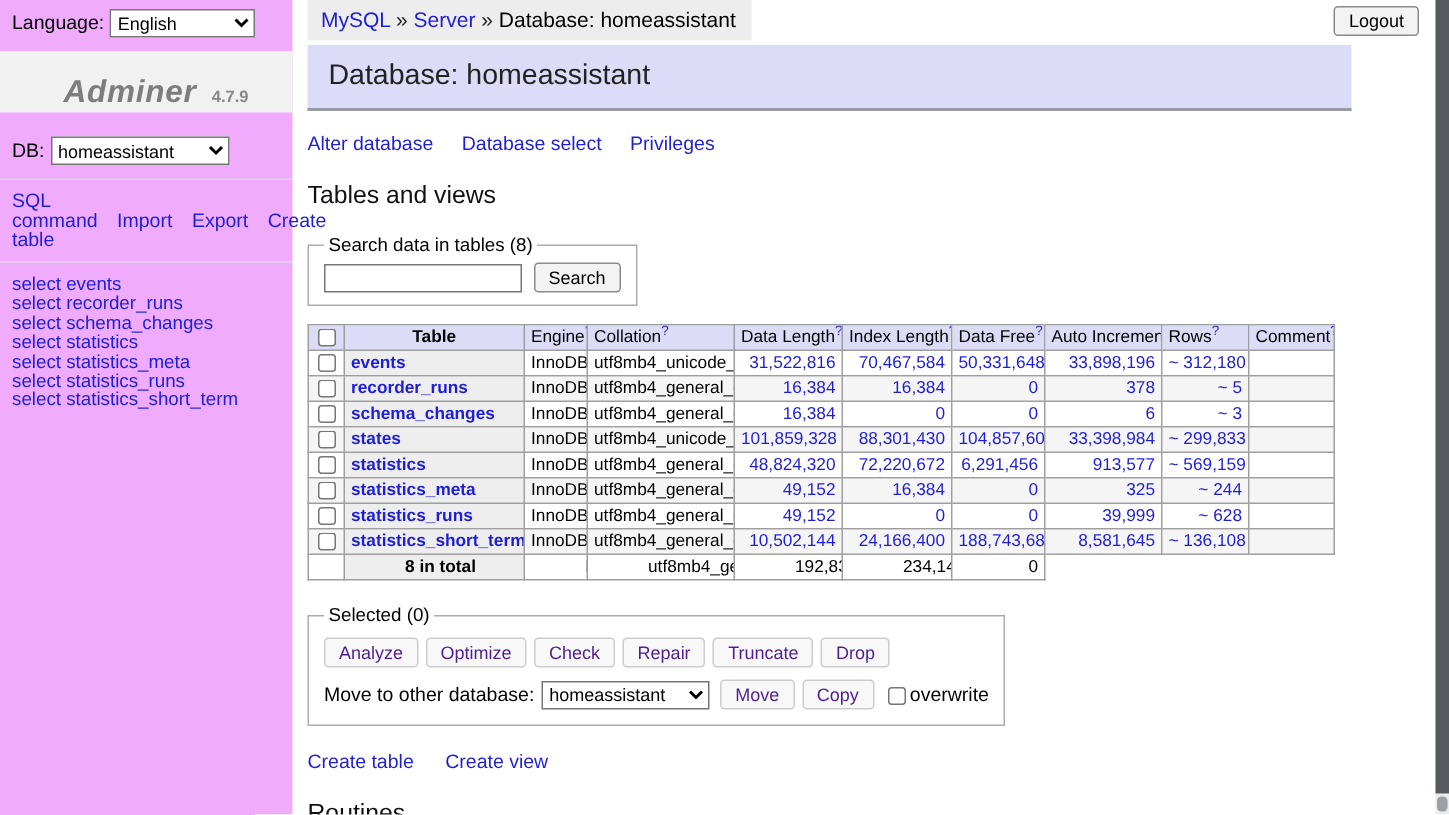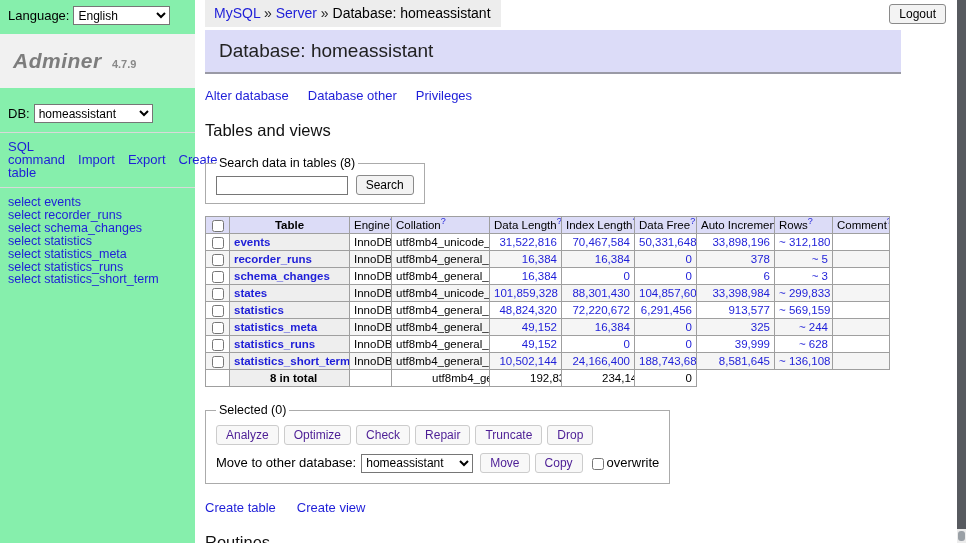--- a/index.html
+++ b/index.html
@@ -5,25 +5,25 @@
   * { box-sizing: border-box; }
   html,body { margin:0; padding:0; }
   body {
     width:966px; height:543px; overflow:hidden; background:#fff;
     font-family:"Liberation Sans", sans-serif; font-size:13px; color:#000;
   }
   .app { position:relative; width:966px; height:543px; overflow:hidden; }
   a { color:#1e1ed8; text-decoration:none; cursor:pointer; }
 
   
-  aside { position:absolute; left:0; top:0; width:195px; height:543px; background:#86efac; }
+  aside { position:absolute; left:0; top:0; width:195px; height:543px; background:#f0abfc; }
   .lang-row { margin:6px 0 0 8px; white-space:nowrap; }
   select { font-size:12px; border:1px solid #767676; background:#fff; height:19px; font-family:"Liberation Sans",sans-serif; }
   .lang-row select { width:97px; margin-left:4px; }
-  .logo-band { margin:9px 0 16px; background:#f1f1f1; padding:10px 0 13px 13px; }
+  .logo-band { margin:9px 0 16px; background:#f1f1f1; padding:10px 0 0 13px;text-align:center; }
   .logo { font-style:italic; font-size:21px; color:#7d7d7d; letter-spacing:.5px; }
   .ver { font-size:11px; color:#888; margin-left:3px; }
   .db-row { margin:10px 0 9px 8px; white-space:nowrap; }
   .db-row select { width:119px; margin-left:4px; }
   .divider { border-top:1px solid #d9d9d9; width:195px; }
   .menu-links { margin:7px 8px 8px; line-height:13px; }
   .menu-links a { margin-right:13px; }
   .table-links { margin:8px 0 0 8px; }
   .table-links a { display:block; font-size:12.5px; line-height:12.9px; white-space:nowrap; }
 
@@ -104,21 +104,21 @@
         <a href="#">select statistics</a>
         <a href="#">select statistics_meta</a>
         <a href="#">select statistics_runs</a>
         <a href="#">select statistics_short_term</a>
       </div>
   </aside>
 
   <main>
     <div class="breadcrumb" id="breadcrumb"><a href="#">MySQL</a><span class="sep"> » </span><a href="#">Server</a><span class="sep"> » </span><span>Database: homeassistant</span></div>
     <h2>Database: homeassistant</h2>
-    <p class="db-links" id="db-links"><a href="#">Alter database</a><a href="#">Database other</a><a href="#">Privileges</a></p>
+    <p class="db-links" id="db-links"><a href="#">Alter database</a><a href="#">Database select</a><a href="#">Privileges</a></p>
     <h3>Tables and views</h3>
 
     <fieldset class="search-fs">
       <legend>Search data in tables (8)</legend>
       <input type="text" value="" style="">
       <button>Search</button>
     </fieldset>
 
     <table id="tables-table">
       <colgroup>

